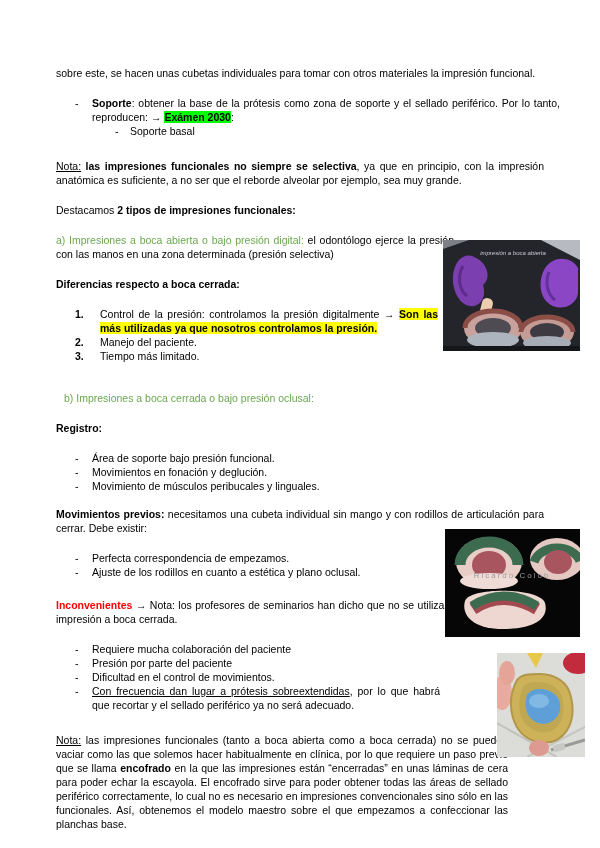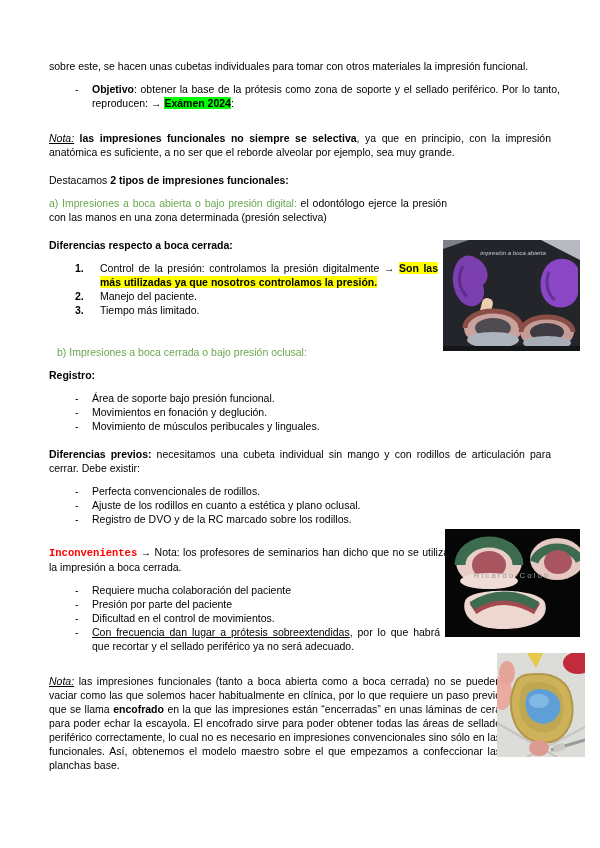--- a/index.html
+++ b/index.html
@@ -1,26 +1,26 @@
 <!DOCTYPE html>
 <html><head>
 <meta charset="utf-8">
 <style>
   html,body{margin:0;padding:0;background:#ffffff;}
   body{width:600px;height:848px;font-family:"Liberation Sans",sans-serif;
        font-size:10.5px;line-height:14px;color:#000;}
   .page{position:relative;width:600px;height:848px;overflow:hidden;background:#fff;}
   .content{position:absolute;left:40px;top:50px;width:520px;}
-  p{margin:9px;}
+  p{margin:16px;}
   .just{text-align:justify;}
   .b{font-weight:bold;}
-  .i{font-style:italic;}
+  .i{}
   .u{text-decoration:underline;}
   .green{color:#6aa84f;font-weight:normal;}
-  .red{color:#ff0000;font-weight:bold;font-family:Liberation Mono, monospace;}
+  .red{color:#ff0000;font-weight:bold;}
   .hl-g{background:#00ff00;font-weight:bold;}
   .hl-y{background:#ffff00;font-weight:bold;}
   .mt14{margin-top:14px;} .mt19{margin-top:19px;} .mt21{margin-top:21px;} .mt28{margin-top:28px;padding-left:8px;}
   .w398{width:398px;} .w400{width:400px;} .w452{width:452px;}
   ul,ol{margin:0;padding:0;list-style:none;}
   ul.l1>li{position:relative;padding-left:52px;text-align:justify;}
   ul.l1>li::before{content:"-";position:absolute;left:35px;}
   ul.l2>li{position:relative;padding-left:38px;text-align:justify;}
   ul.l2>li::before{content:"-";position:absolute;left:23px;}
   ol.num{counter-reset:n;}
@@ -32,22 +32,23 @@
 </head>
 <body>
 
 <div class="page">
   <div class="content">
 
     <p class="just">sobre este, se hacen unas cubetas individuales para tomar con otros materiales la impresión funcional.</p>
 
     <ul class="l1">
       <li>
-        <span class="b">Objetivo</span><span>: obtener la base de la prótesis como zona de soporte y el sellado periférico. Por lo tanto, reproducen: → </span><span class="hl-g">Exámen 2024</span><span>:</span>
+        <span class="b">Soporte</span><span>: obtener la base de la prótesis como zona de soporte y el sellado periférico. Por lo tanto, reproducen: → </span><span class="hl-g">Exámen 2030</span><span>:</span>
         <ul class="l2">
+          <li><span>Soporte basal</span></li>
         </ul>
       </li>
     </ul>
 
     <p class="just mt21">
       <span class="i u">Nota:</span><span class="b"> las impresiones funcionales no siempre se selectiva</span><span>, ya que en principio, con la impresión anatómica es suficiente, a no ser que el reborde alveolar por ejemplo, sea muy grande.</span>
     </p>
 
     <p class="mt14">
       <span>Destacamos </span><span class="b">2 tipos de impresiones funcionales:</span>
@@ -66,26 +67,25 @@
 
     <p class="green mt28">b) Impresiones a boca cerrada o bajo presión oclusal:</p>
     <p class="b">Registro:</p>
     <ul class="l1">
       <li><span>Área de soporte bajo presión funcional.</span></li>
       <li><span>Movimientos en fonación y deglución.</span></li>
       <li><span>Movimiento de músculos peribucales y linguales.</span></li>
     </ul>
 
     <p class="just mt14">
-      <span class="b">Diferencias previos:</span><span> necesitamos una cubeta individual sin mango y con rodillos de articulación para cerrar. Debe existir:</span>
+      <span class="b">Movimientos previos:</span><span> necesitamos una cubeta individual sin mango y con rodillos de articulación para cerrar. Debe existir:</span>
     </p>
     <ul class="l1">
-      <li><span>Perfecta convencionales de rodillos.</span></li>
+      <li><span>Perfecta correspondencia de empezamos.</span></li>
       <li><span>Ajuste de los rodillos en cuanto a estética y plano oclusal.</span></li>
-      <li><span>Registro de DVO y de la RC marcado sobre los rodillos.</span></li>
     </ul>
 
     <p class="just mt19 w400">
       <span class="red">Inconvenientes</span><span> → </span><span>Nota: los profesores de seminarios han dicho que no se utiliza la impresión a boca cerrada.</span>
     </p>
     <ul class="l1 w400">
       <li><span>Requiere mucha colaboración del paciente</span></li>
       <li><span>Presión por parte del paciente</span></li>
       <li><span>Dificultad en el control de movimientos.</span></li>
       <li><span class="u">Con frecuencia dan lugar a prótesis sobreextendidas</span><span>, por lo que habrá que recortar y el sellado periférico ya no será adecuado.</span></li>

